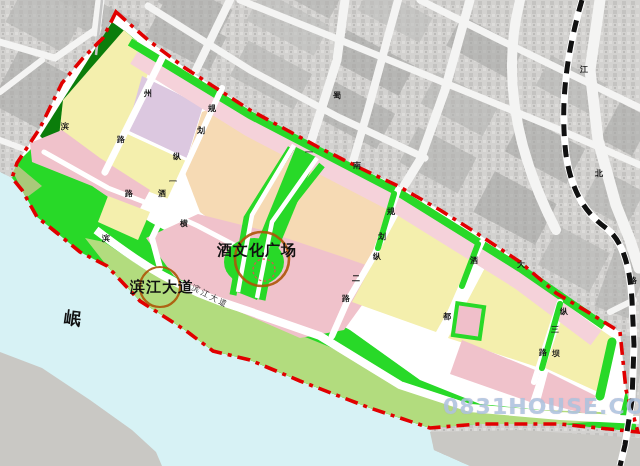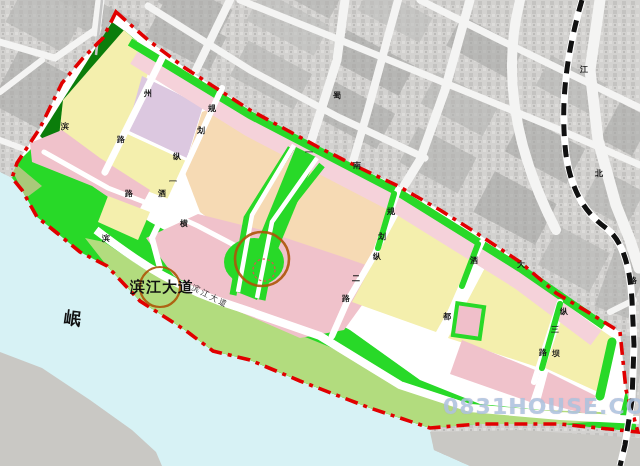--- a/index.html
+++ b/index.html
@@ -148,20 +148,21 @@
     <path d="M582,0 C566,55 560,105 566,155 C572,195 588,215 606,228 C622,240 630,265 632,300 L634,345 L632,400 L625,445 L620,466" stroke="#111111" stroke-width="5" fill="none" stroke-dasharray="12 9"></path>
   </g>
 
   <g fill="none">
     <circle cx="262" cy="259" r="27" stroke="#ad5508" stroke-width="2.6" opacity="0.9"></circle>
     <circle cx="264" cy="270" r="11" stroke="#e05050" stroke-width="1.3" stroke-dasharray="2.5 2.5" opacity="0.9"></circle>
     <circle cx="160" cy="287" r="20" stroke="#ad5508" stroke-width="2.2" opacity="0.9"></circle>
   </g>
 </svg>
 
+<div class="lbl lbl-plaza">酒文化广场</div>
 <div class="lbl lbl-park">滨江大道</div>
 <div class="lbl lbl-river">岷</div>
 <div class="lbl lbl-bjdd">滨江大道</div>
 
 <div id="road-labels">
       <span class="rl" style="left: 61px; top: 123px;">滨</span>
       <span class="rl" style="left: 144px; top: 90px;">州</span>
       <span class="rl" style="left: 117px; top: 136px;">路</span>
       <span class="rl" style="left: 208px; top: 105px;">规</span>
       <span class="rl" style="left: 197px; top: 127px;">划</span>

